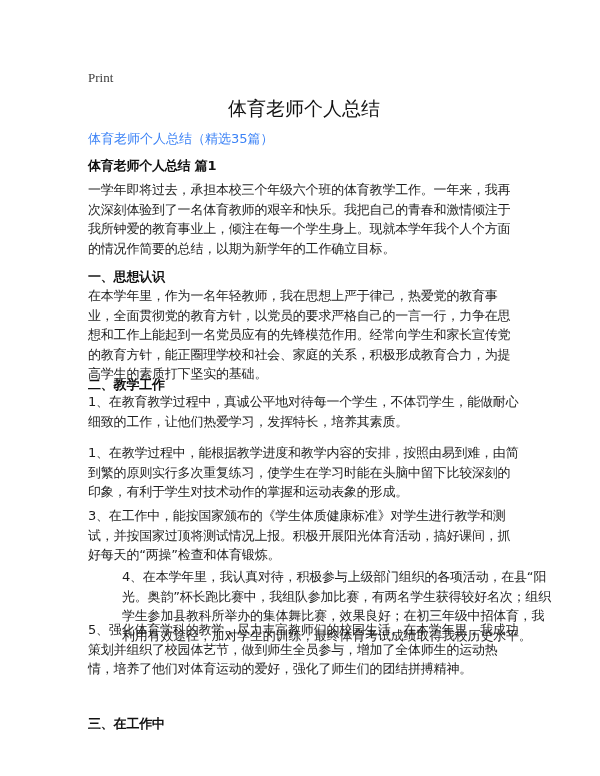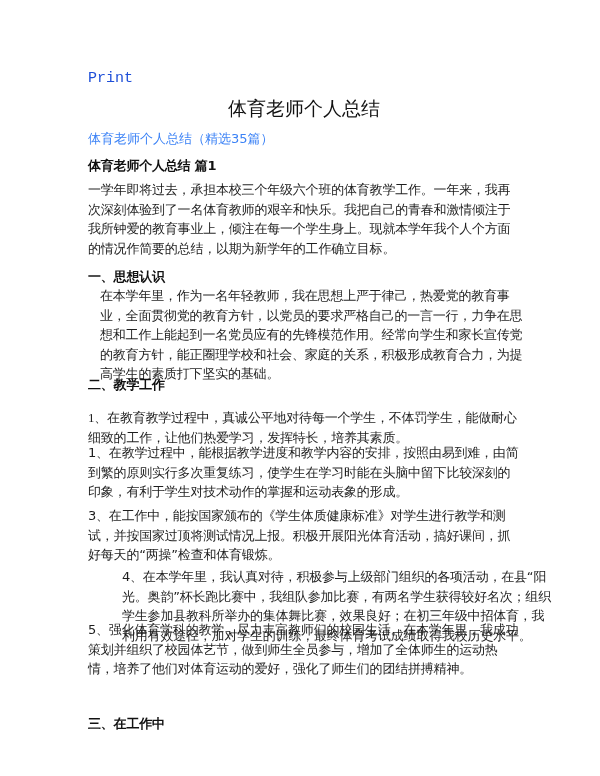--- a/index.html
+++ b/index.html
@@ -1,38 +1,38 @@
 <!DOCTYPE html>
 <html><head>
   <meta charset="utf-8">
   <style>
     html, body { margin: 0; padding: 0; background: #ffffff; }
     body { width: 600px; height: 776px; overflow: hidden; position: relative; color: #1a1a1a; }
     .page { position: absolute; left: 88px; top: 0; width: 432px; }
-    .print { position: absolute; top: 70px; left: 0; font-family: Liberation Mono, monospace; font-size: 15px; color: #1d4ed8; }
+    .print { position: absolute; top: 70px; left: 0; font-family: Liberation Serif, serif; font-size: 13px; color: #404040; }
     .title { position: absolute; top: 96px; left: 0; width: 432px; text-align: center; font-family: Liberation Mono, monospace; font-size: 19px; color: #111; }
     .subtitle { position: absolute; top: 130px; left: 0; font-family: "DejaVu Sans", sans-serif; font-size: 13px; color: #3b82f6; }
     .block { position: absolute; left: 0; width: 432px; font-family: "DejaVu Sans", sans-serif; font-size: 13px; line-height: 19.5px; color: #1e1e1e; letter-spacing: -0.2px; }
     .h { font-weight: bold; color: #111; }
   </style>
 </head>
 <body>
 
 <div class="page">
   <div class="print">Print</div>
   <div class="title">体育老师个人总结</div>
   <div class="subtitle">体育老师个人总结（精选35篇）</div>
 
   <div class="block h" style="top:156px;">体育老师个人总结 篇1</div>
   <div class="block" style="top:180px;">一学年即将过去，承担本校三个年级六个班的体育教学工作。一年来，我再次深刻体验到了一名体育教师的艰辛和快乐。我把自己的青春和激情倾注于我所钟爱的教育事业上，倾注在每一个学生身上。现就本学年我个人个方面的情况作简要的总结，以期为新学年的工作确立目标。</div>
 
   <div class="block h" style="top:267px;">一、思想认识</div>
-  <div class="block" style="top:286px;margin-left:12px;">在本学年里，作为一名年轻教师，我在思想上严于律己，热爱党的教育事业，全面贯彻党的教育方针，以党员的要求严格自己的一言一行，力争在思想和工作上能起到一名党员应有的先锋模范作用。经常向学生和家长宣传党的教育方针，能正圈理学校和社会、家庭的关系，积极形成教育合力，为提高学生的素质打下坚实的基础。</div>
+  <div class="block" style="top:286px;">在本学年里，作为一名年轻教师，我在思想上严于律己，热爱党的教育事业，全面贯彻党的教育方针，以党员的要求严格自己的一言一行，力争在思想和工作上能起到一名党员应有的先锋模范作用。经常向学生和家长宣传党的教育方针，能正圈理学校和社会、家庭的关系，积极形成教育合力，为提高学生的素质打下坚实的基础。</div>
 
   <div class="block h" style="top:375px;">二、教学工作</div>
-  <div class="block" style="top:408px;font-family:Liberation Serif, serif;">1、在教育教学过程中，真诚公平地对待每一个学生，不体罚学生，能做耐心细致的工作，让他们热爱学习，发挥特长，培养其素质。</div>
+  <div class="block" style="top:392px;">1、在教育教学过程中，真诚公平地对待每一个学生，不体罚学生，能做耐心细致的工作，让他们热爱学习，发挥特长，培养其素质。</div>
   <div class="block" style="top:443px;">1、在教学过程中，能根据教学进度和教学内容的安排，按照由易到难，由简到繁的原则实行多次重复练习，使学生在学习时能在头脑中留下比较深刻的印象，有利于学生对技术动作的掌握和运动表象的形成。</div>
   <div class="block" style="top:506px;">3、在工作中，能按国家颁布的《学生体质健康标准》对学生进行教学和测试，并按国家过顶将测试情况上报。积极开展阳光体育活动，搞好课间，抓好每天的“两操”检查和体育锻炼。</div>
   <div class="block" style="top:567px;margin-left:34px;">4、在本学年里，我认真对待，积极参与上级部门组织的各项活动，在县“阳光。奥韵”杯长跑比赛中，我组队参加比赛，有两名学生获得较好名次；组织学生参加县教科所举办的集体舞比赛，效果良好；在初三年级中招体育，我利用有效途径，加对学生的训练，最终体育考试成绩取得我校历史水平。</div>
   <div class="block" style="top:620px;">5、强化体育学科的教学，尽力丰富教师们的校园生活。在本学年里，我成功策划并组织了校园体艺节，做到师生全员参与，增加了全体师生的运动热情，培养了他们对体育运动的爱好，强化了师生们的团结拼搏精神。</div>
 
   <div class="block h" style="top:714px;">三、在工作中</div>
 </div>
 
 </body></html>

